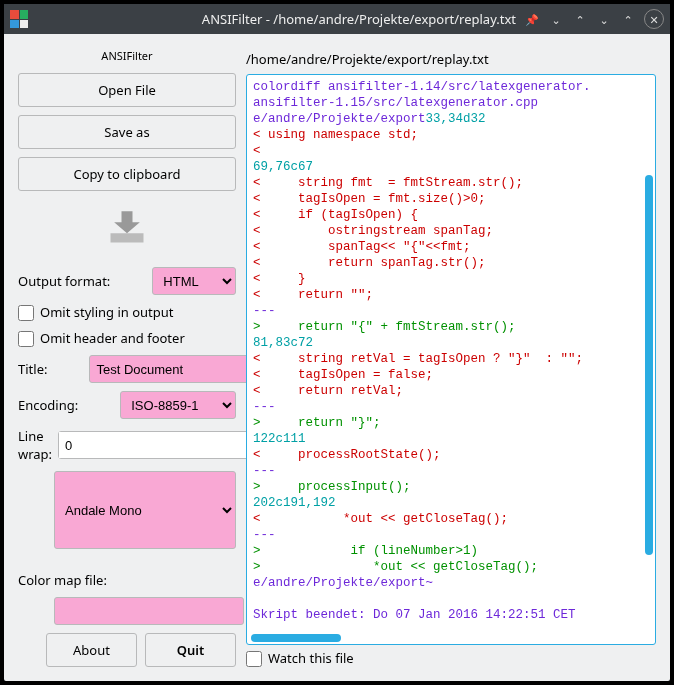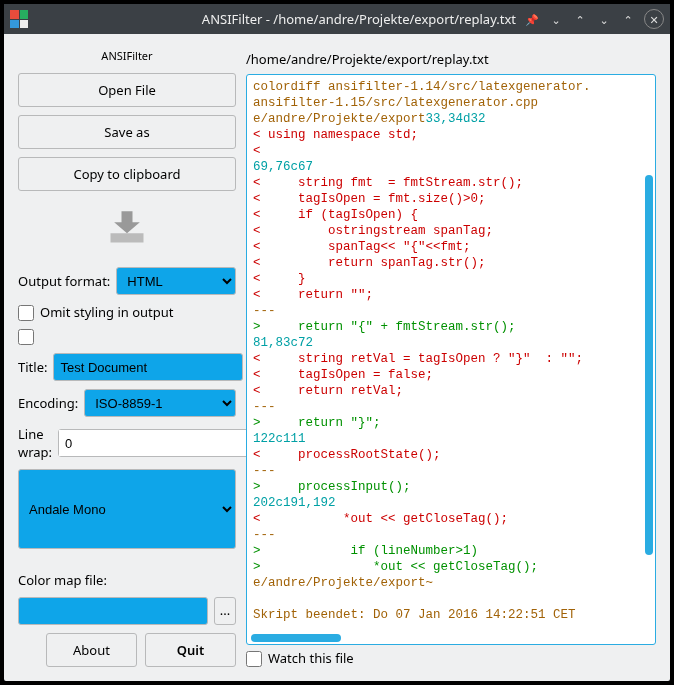--- a/index.html
+++ b/index.html
@@ -12,37 +12,37 @@
 .winbtns { display: flex; gap: 8px; align-items: center; }
 .winbtn { width: 16px; height: 16px; display: flex; align-items: center; justify-content: center; color: #ddd; font-size: 11px; }
 .winbtn.close { width: 20px; height: 20px; border: 1px solid #888; border-radius: 50%; }
 .content { flex: 1; display: flex; padding: 14px; gap: 10px; }
 .left { width: 218px; display: flex; flex-direction: column; gap: 8px; }
 .panel-title { text-align: center; font-size: 11px; margin-bottom: 2px; }
 .btn { background: #eff0f1; border: 1px solid #b8b9ba; border-radius: 3px; padding: 7px 4px; text-align: center; cursor: pointer; font-size: 13px; }
 .dl-icon { align-self: center; margin: 8px 0 14px; width: 44px; height: 38px; color: #888; }
 .row { display: flex; align-items: center; gap: 6px; }
 .lbl { font-size: 13px; }
-select, input[type=text] { border: 1px solid #b8b9ba; background: #0ea5e9; padding: 4px 6px; font-size: 13px; border-radius: 3px; flex: 1; height: 28px; }
+select, input[type=text] { border: 1px solid #b8b9ba; background: #f9a8d4; padding: 4px 6px; font-size: 13px; border-radius: 3px; flex: 1; height: 28px; margin-left: 36px; }
 .chk { display: flex; align-items: flex-end; gap: 6px; font-size: 13px; }
 .chk input { width: 16px; height: 16px; }
 .spin { display: flex; border: 1px solid #b8b9ba; border-radius: 3px; background: #fff; height: 28px; flex: 1; }
 .spin input { border: none; flex: 1; padding: 0 6px; font-size: 13px; outline: none; }
 .spin .arrows { width: 18px; display: flex; flex-direction: column; border-left: 1px solid #ddd; }
 .spin .arrows span { flex: 1; font-size: 8px; text-align: center; color: #666; cursor: pointer; }
 .browse { width: 28px; height: 28px; border: 1px solid #b8b9ba; background: #eff0f1; border-radius: 3px; text-align: center; line-height: 24px; cursor: pointer; }
 .bottom-btns { display: flex; gap: 8px; margin-top: auto; margin-left: 28px; }
 .bottom-btns .btn { flex: 1; }
 .right { flex: 1; display: flex; flex-direction: column; gap: 4px; min-width: 0; }
 .path { font-size: 13px; padding: 2px 0; }
 .code-wrap { flex: 1; border: 1px solid #2aace2; border-radius: 3px; background: #fff; position: relative; overflow: hidden; }
 .code { font-family: "Andale Mono","Courier New",monospace; font-size: 12.5px; line-height: 16px; padding: 4px 6px; white-space: pre; overflow: hidden; height: calc(100% - 14px); }
 .vscroll { position: absolute; right: 2px; top: 100px; width: 8px; height: 380px; background: #2aace2; border-radius: 4px; }
 .hscroll { position: absolute; left: 4px; bottom: 2px; height: 8px; width: 90px; background: #2aace2; border-radius: 4px; }
-.c-red{color:#cc0000}.c-grn{color:#009100}.c-cyn{color:#00a0a5}.c-blk{color:#a16207}
+.c-red{color:#cc0000}.c-grn{color:#009100}.c-cyn{color:#00a0a5}.c-blk{color:#6d28d9}
 .spacer { height: 6px; }
 </style>
 </head>
 <body>
 
 <div class="window">
   <div class="titlebar">
     <div class="app-icon">
         <span></span>
         <span></span>
@@ -76,20 +76,21 @@
         <span class="lbl">Output format:</span>
         <select><option>HTML</option></select>
       </div>
 
       <label class="chk">
         <input type="checkbox" style="">
         <span>Omit styling in output</span>
       </label>
       <label class="chk">
         <input type="checkbox" style="">
+        <span>Omit header and footer</span>
       </label>
 
       <div class="row">
         <span class="lbl">Title:</span>
         <input type="text" value="Test Document" style="">
       </div>
 
       <div class="row">
         <span class="lbl">Encoding:</span>
         <select><option>ISO-8859-1</option></select>

